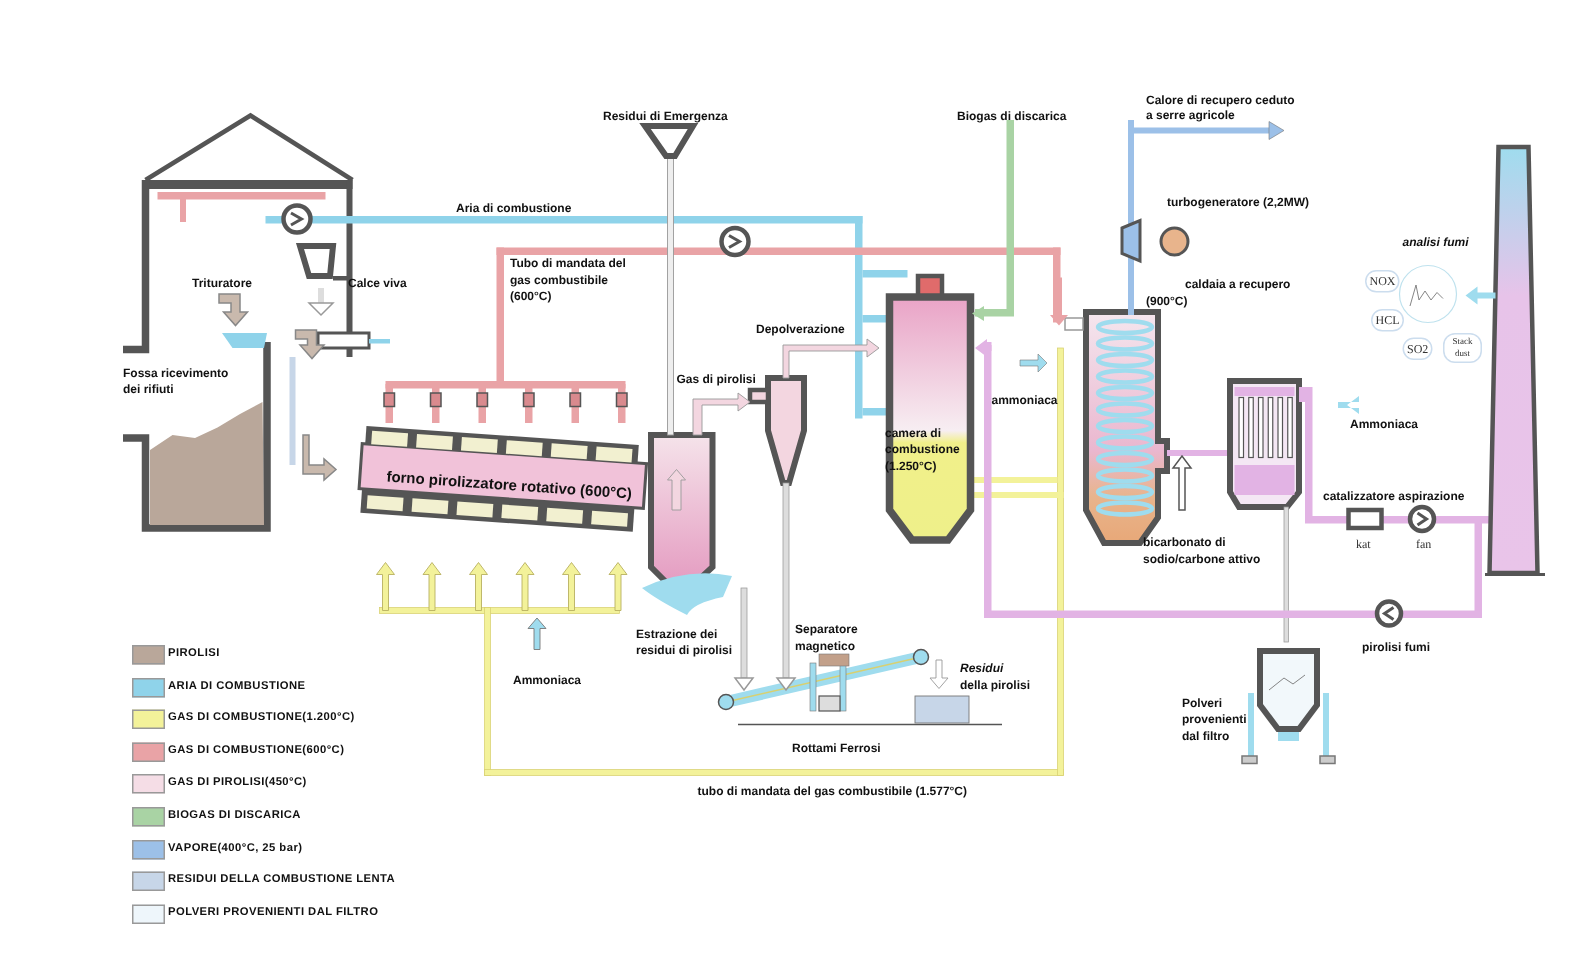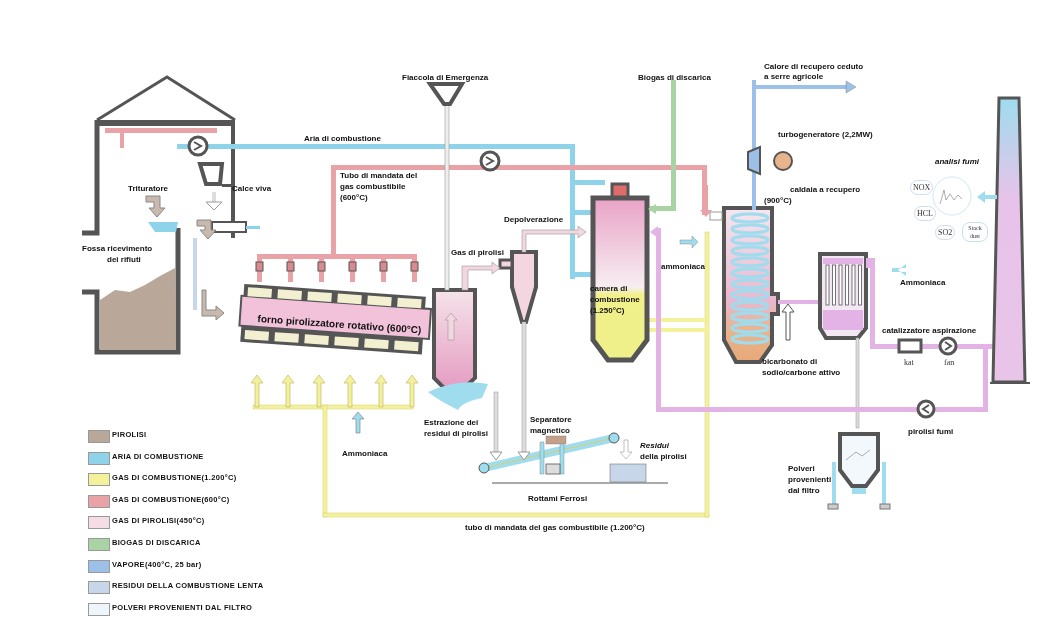--- a/index.html
+++ b/index.html
@@ -249,35 +249,35 @@
     <rect x="546" y="464" width="14" height="10" fill="#ddd" stroke="#555" stroke-width="0.8"></rect>
     <line x1="492" y1="483" x2="668" y2="483" stroke="#555" stroke-width="1"></line>
     <rect x="610" y="464" width="36" height="18" fill="#c7d6e8" stroke="#777" stroke-width="0.6"></rect>
     <rect x="494" y="392" width="4" height="60" fill="#ddd" stroke="#999" stroke-width="0.5"></rect>
     <polygon points="490,452 502,452 496,460" fill="#fff" stroke="#999"></polygon>
     <polygon points="518,452 530,452 524,460" fill="#fff" stroke="#999"></polygon>
     <path d="M624,440 v12 h-4 l6,7 l6,-7 h-4 v-12 z" fill="#fff" stroke="#999" stroke-width="0.6"></path>
   </g>
 </svg>
 
-<div class="lbl" style="left:402px;top:72px;">Fiaccola di Emergenza</div>
+<div class="lbl" style="left:402px;top:72px;">Residui di Emergenza</div>
 <div class="lbl" style="left:638px;top:72px;">Biogas di discarica</div>
 <div class="lbl" style="left:764px;top:61px;">Calore di recupero ceduto</div>
 <div class="lbl" style="left:764px;top:71px;">a serre agricole</div>
 <div class="lbl" style="left:778px;top:129px;">turbogeneratore (2,2MW)</div>
 <div class="lbl" style="left:764px;top:184px;margin-left:26px;">caldaia a recupero</div>
 <div class="lbl" style="left:764px;top:195px;">(900°C)</div>
 <div class="lbl" style="left:304px;top:133px;">Aria di combustione</div>
 <div class="lbl" style="left:340px;top:170px;">Tubo di mandata del</div>
 <div class="lbl" style="left:340px;top:181px;">gas combustibile</div>
 <div class="lbl" style="left:340px;top:192px;">(600°C)</div>
 <div class="lbl" style="left:128px;top:183px;">Trituratore</div>
 <div class="lbl" style="left:232px;top:183px;">Calce viva</div>
 <div class="lbl" style="left:82px;top:243px;">Fossa ricevimento</div>
-<div class="lbl" style="left:82px;top:254px;margin-left:25px;">dei rifiuti</div>
+<div class="lbl" style="left:82px;top:254px;">dei rifiuti</div>
 <div class="lbl" style="left:258px;top:313px;font-size:10px;transform:rotate(4deg);transform-origin:left top;">forno pirolizzatore rotativo (600°C)</div>
 <div class="lbl" style="left:451px;top:247px;">Gas di pirolisi</div>
 <div class="lbl" style="left:504px;top:214px;">Depolverazione</div>
 <div class="lbl" style="left:590px;top:283px;">camera di</div>
 <div class="lbl" style="left:590px;top:294px;">combustione</div>
 <div class="lbl" style="left:590px;top:305px;">(1.250°C)</div>
 <div class="lbl" style="left:661px;top:261px;">ammoniaca</div>
 <div class="lbl" style="left:900px;top:277px;">Ammoniaca</div>
 <div class="lbl" style="left:342px;top:448px;">Ammoniaca</div>
 <div class="lbl" style="left:935px;top:156px;font-style:italic;">analisi fumi</div>
@@ -294,21 +294,21 @@
 <div class="lbl" style="left:788px;top:463px;">Polveri</div>
 <div class="lbl" style="left:788px;top:474px;">provenienti</div>
 <div class="lbl" style="left:788px;top:485px;">dal filtro</div>
 <div class="lbl" style="left:424px;top:417px;">Estrazione dei</div>
 <div class="lbl" style="left:424px;top:428px;">residui di pirolisi</div>
 <div class="lbl" style="left:530px;top:414px;">Separatore</div>
 <div class="lbl" style="left:530px;top:425px;">magnetico</div>
 <div class="lbl" style="left:640px;top:440px;font-style:italic;">Residui</div>
 <div class="lbl" style="left:640px;top:451px;">della pirolisi</div>
 <div class="lbl" style="left:528px;top:493px;">Rottami Ferrosi</div>
-<div class="lbl" style="left:465px;top:522px;">tubo di mandata del gas combustibile (1.200°C)</div>
+<div class="lbl" style="left:465px;top:522px;">tubo di mandata del gas combustibile (1.577°C)</div>
 
 <div class="legend" id="legend">
     <div class="legend-item">
       <span class="swatch" style="background: rgb(185, 167, 154);"></span>
       <span class="legend-text">PIROLISI</span>
     </div>
     <div class="legend-item">
       <span class="swatch" style="background: rgb(143, 211, 234);"></span>
       <span class="legend-text">ARIA DI COMBUSTIONE</span>
     </div>

